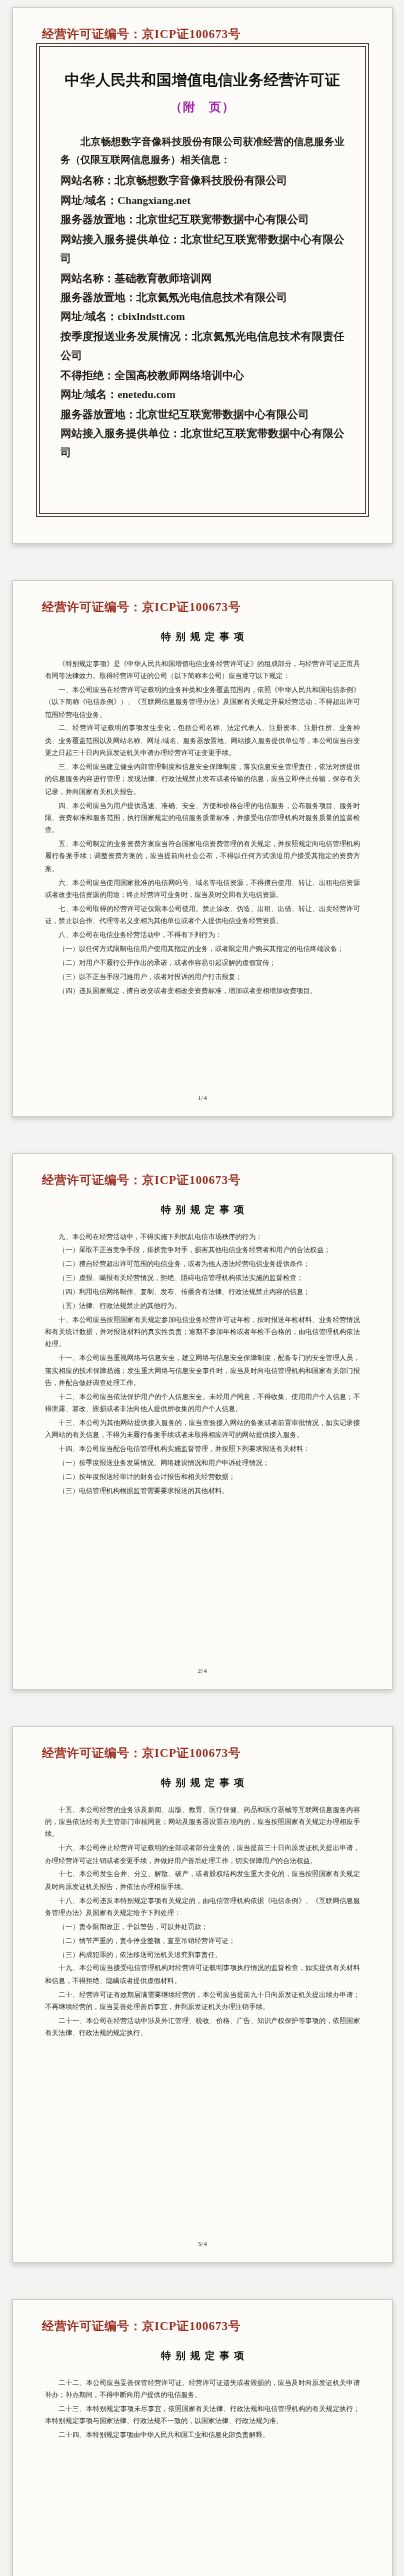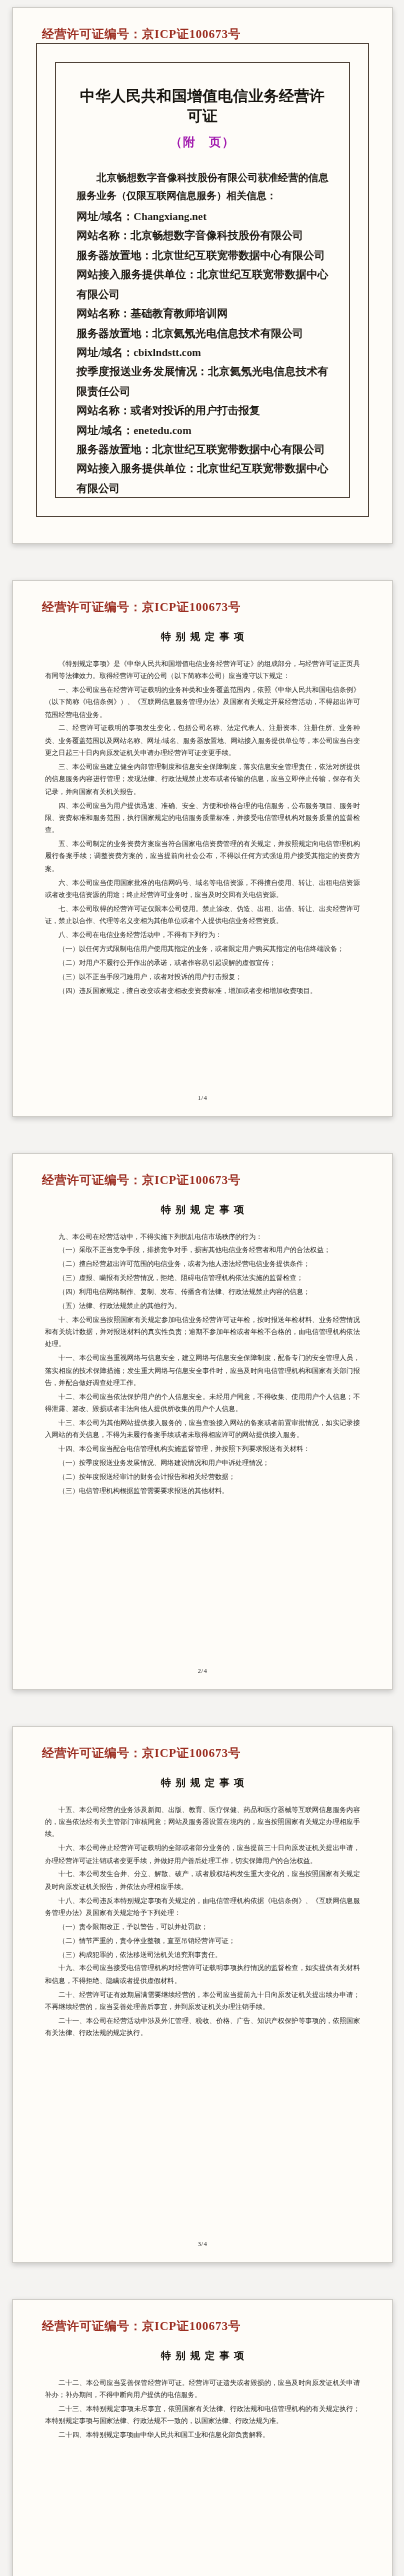--- a/index.html
+++ b/index.html
@@ -40,21 +40,21 @@
   }
 
   
   .frame-outer {
     position: absolute;
     top: 35px;
     left: 23px;
     right: 23px;
     bottom: 26px;
     border: 1px solid #4f4238;
-    padding: 18px;
+    padding: 2px;
     box-sizing: border-box;
   }
   .frame-inner {
     border: 0.5px solid #4f4238;
     height: 100%;
     box-sizing: border-box;
     padding: 24px 20.6px 15.5px 20.6px;
   }
   .cert-title {
     margin: 0;
@@ -132,29 +132,29 @@
 <div class="doc-stack">
 
   <section class="page">
     <div class="lic-no"><span>经营许可证编号：</span><span>京ICP证100673号</span></div>
     <div class="frame-outer">
       <div class="frame-inner">
         <h1 class="cert-title">中华人民共和国增值电信业务经营许可证</h1>
         <div class="cert-subtitle">（附　页）</div>
         <p class="cert-intro">北京畅想数字音像科技股份有限公司获准经营的信息服务业务（仅限互联网信息服务）相关信息：</p>
         <div class="sites">
+            <p class="site-line">网站名称：北京畅想数字音像科技股份有限公司</p>
             <p class="site-line">网址/域名：Changxiang.net</p>
-            <p class="site-line">网站名称：北京畅想数字音像科技股份有限公司</p>
             <p class="site-line">服务器放置地：北京世纪互联宽带数据中心有限公司</p>
             <p class="site-line">网站接入服务提供单位：北京世纪互联宽带数据中心有限公司</p>
             <p class="site-line">网站名称：基础教育教师培训网</p>
             <p class="site-line">服务器放置地：北京氦氖光电信息技术有限公司</p>
             <p class="site-line">网址/域名：cbixlndstt.com</p>
             <p class="site-line">按季度报送业务发展情况：北京氦氖光电信息技术有限责任公司</p>
-            <p class="site-line">网站名称：或者对投诉的用户打击报复</p>
+            <p class="site-line">不得拒绝：全国高校教师网络培训中心</p>
             <p class="site-line">网址/域名：enetedu.com</p>
             <p class="site-line">服务器放置地：北京世纪互联宽带数据中心有限公司</p>
             <p class="site-line">网站接入服务提供单位：北京世纪互联宽带数据中心有限公司</p>
           </div>
       </div>
     </div>
   </section>
 
   <section class="page">
     <div class="lic-no"><span>经营许可证编号：</span><span>京ICP证100673号</span></div>

